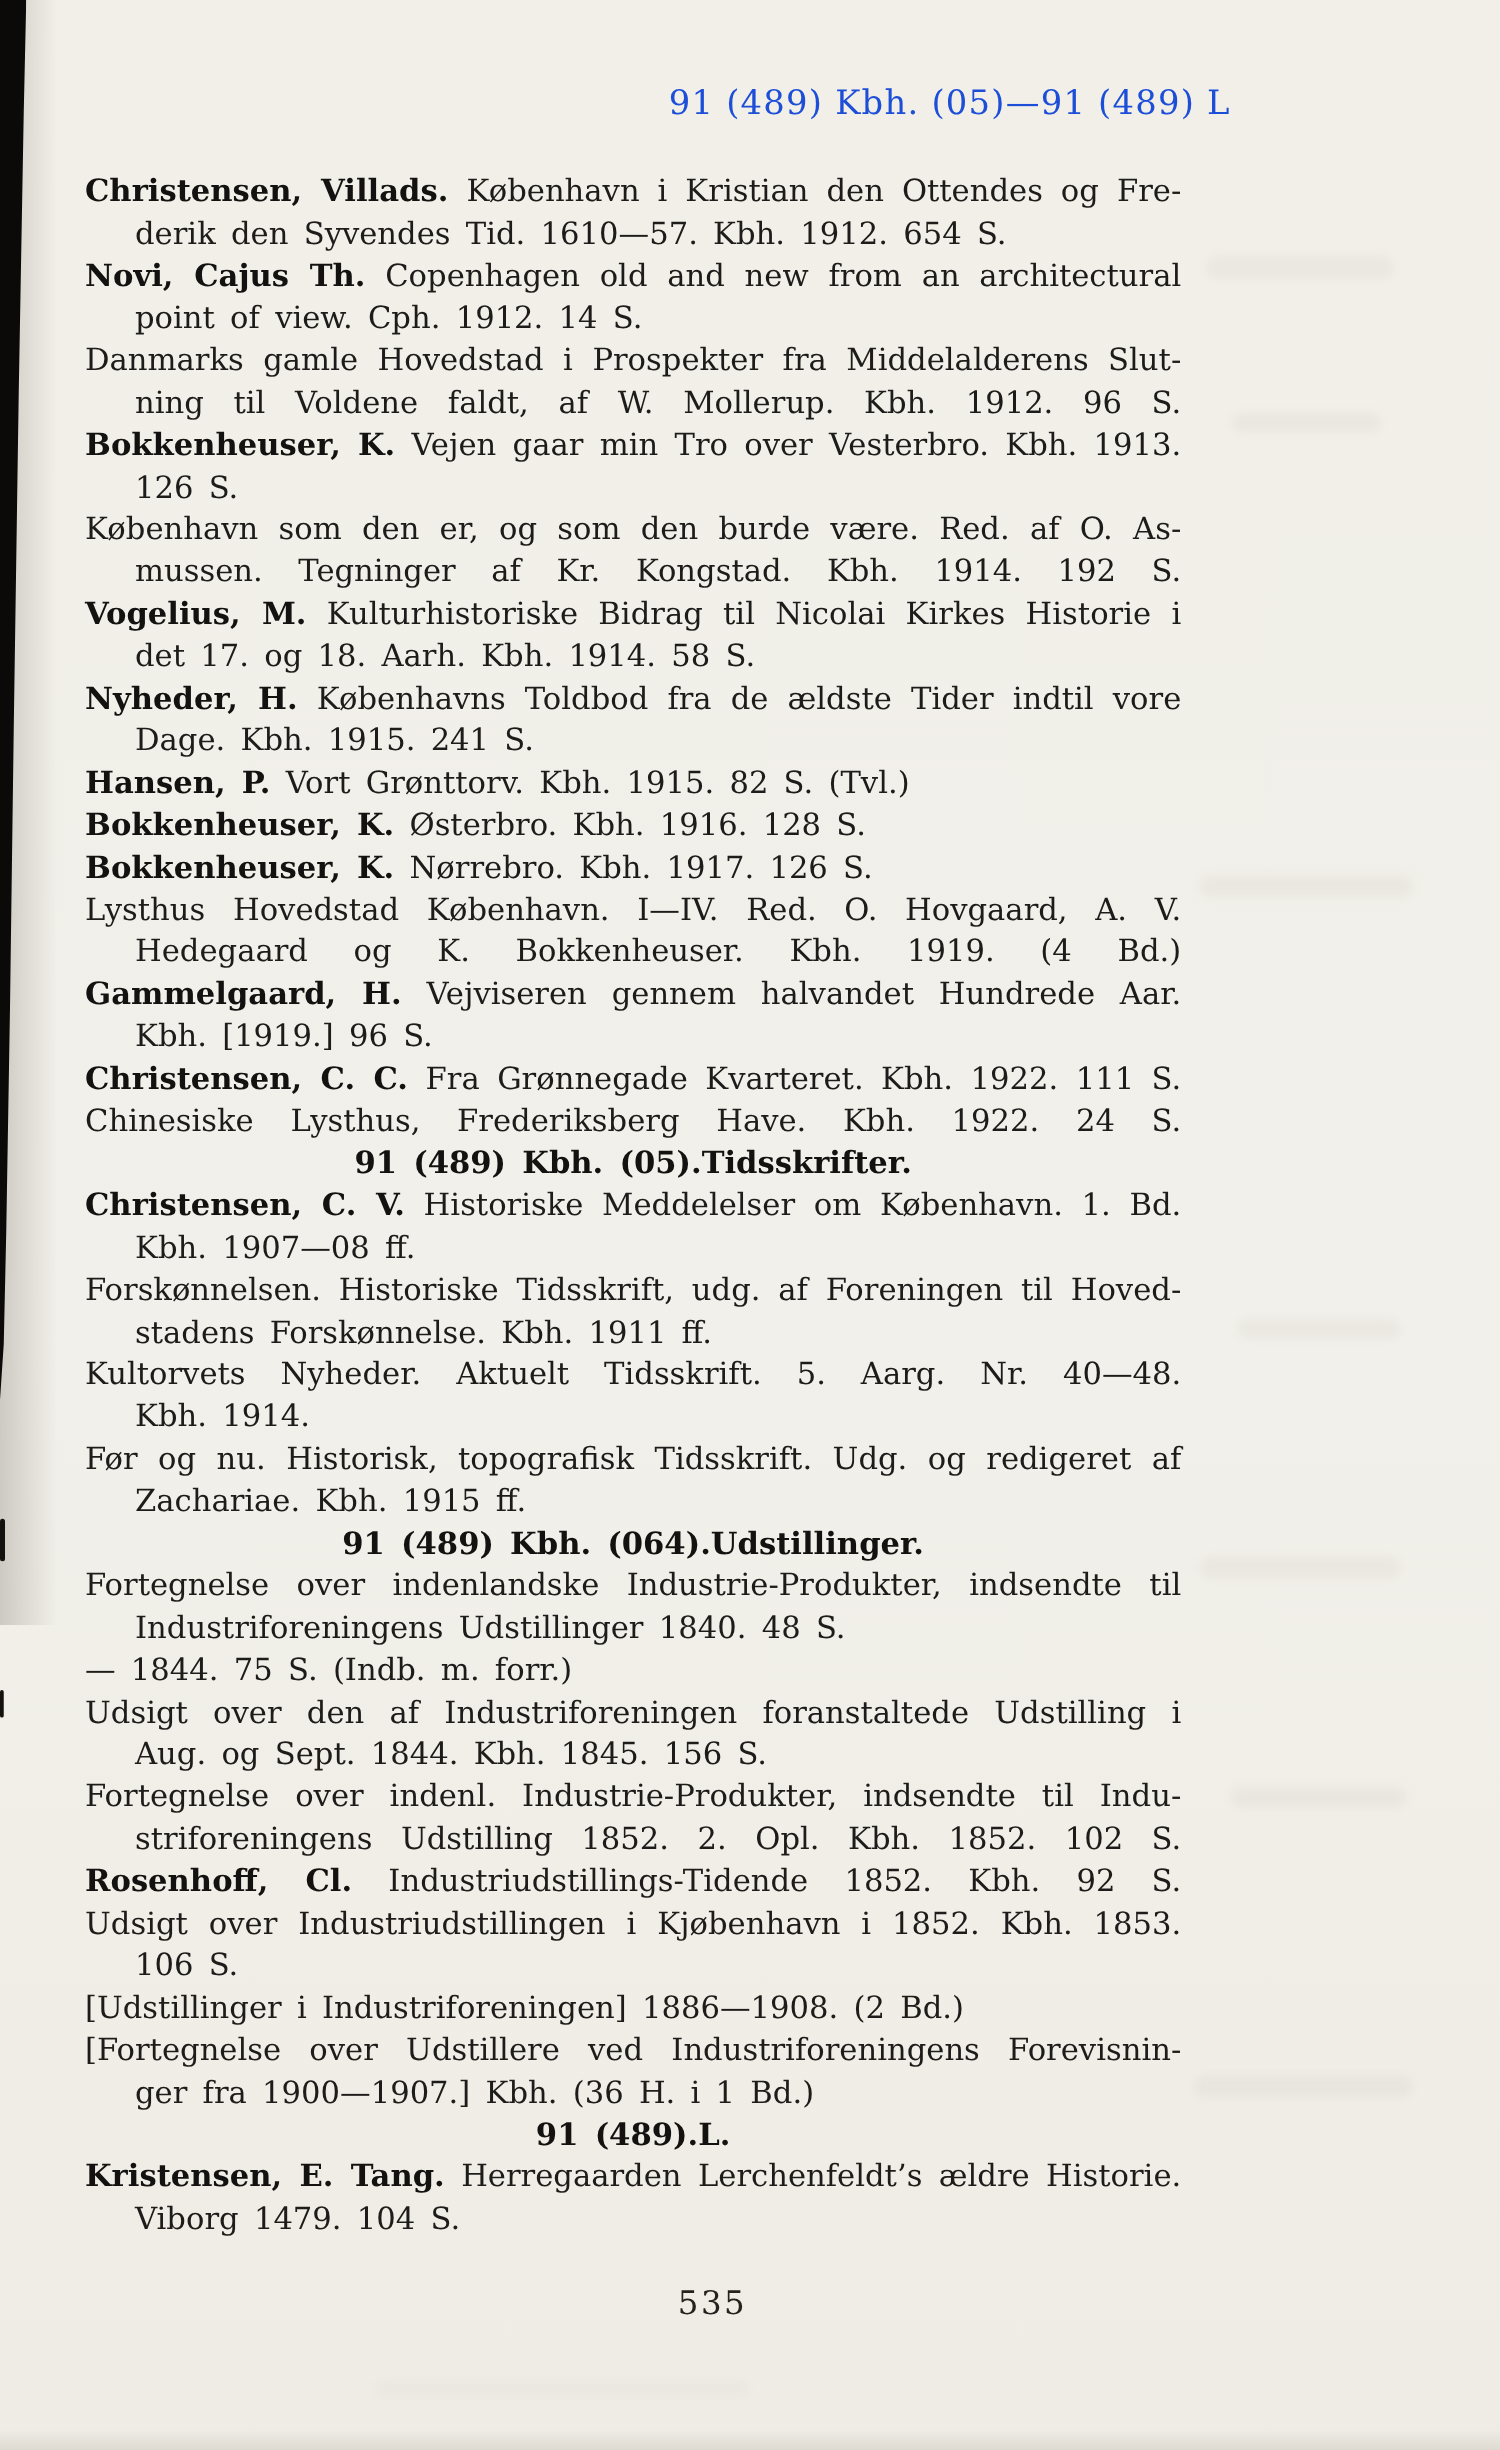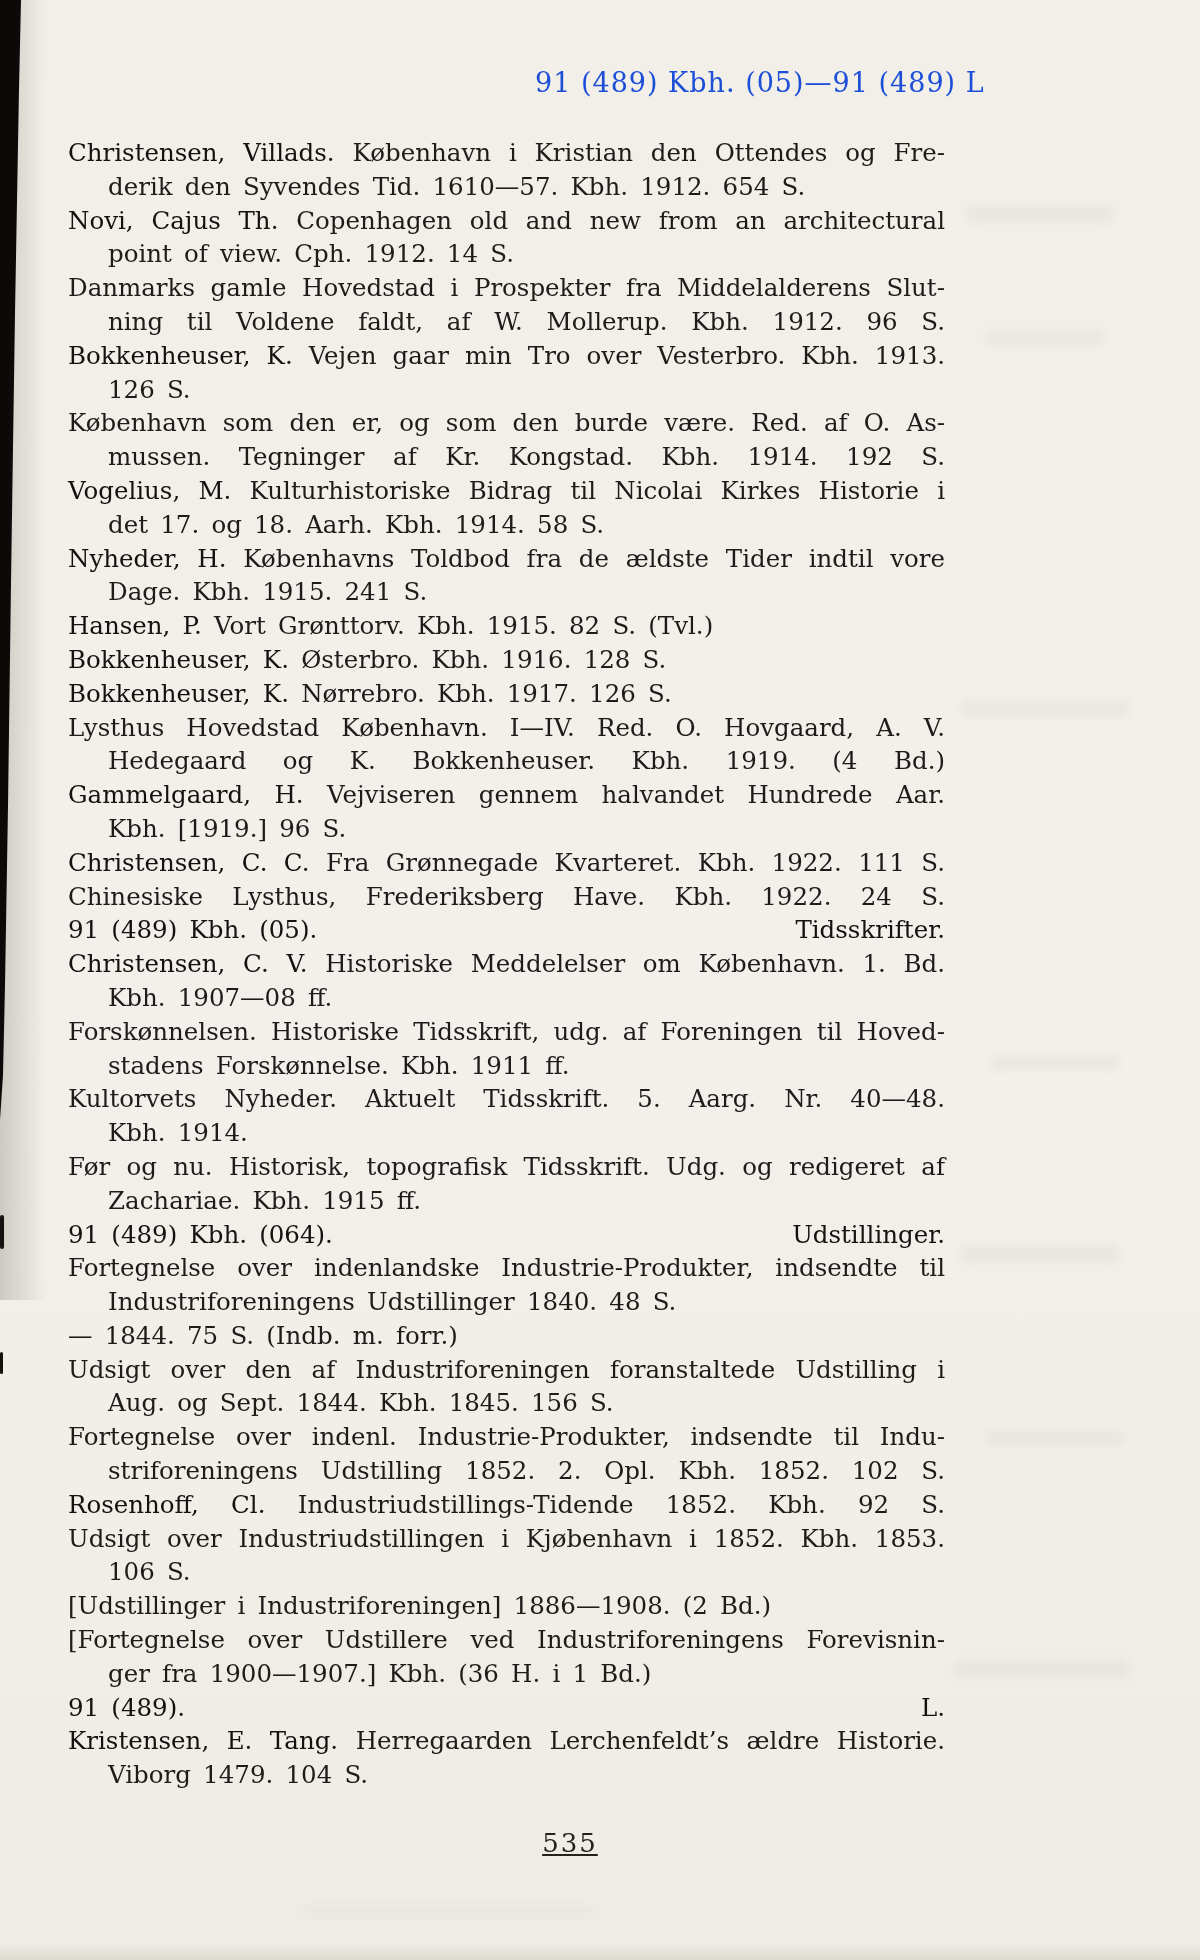--- a/index.html
+++ b/index.html
@@ -46,25 +46,25 @@
     letter-spacing:1px;white-space:nowrap;color:#1d4ed8;
   }
   .text-block{
     position:absolute;left:68px;top:136px;width:877px;
     font-size:24.5px;line-height:33.8px;
     word-spacing:0.18em;
   }
   .line{white-space:normal;text-align:left;}
   .line.ind{padding-left:40px;}
   .line.just{text-align:justify;text-align-last:justify;}
-  .line .b,.sechead .b{font-weight:400;color:#141210;}
-  .sechead{display:flex;justify-content:space-between;}
+  .line .b,.sechead .b{font-weight:700;color:#141210;}
+  .sechead{display:flex;justify-content:center;}
   .page-number{
     position:absolute;left:0;top:1828px;width:1140px;
-    text-align:center;font-size:26px;letter-spacing:2px;color:#24211e;text-decoration:underline;
+    text-align:center;font-size:26px;letter-spacing:2px;color:#24211e;
   }
 </style>
 </head>
 <body>
 
 <div class="page">
   <div class="gutter-shade"></div>
   <div class="gutter"></div>
   <div class="edge-mark m1"></div>
   <div class="edge-mark m2"></div>

